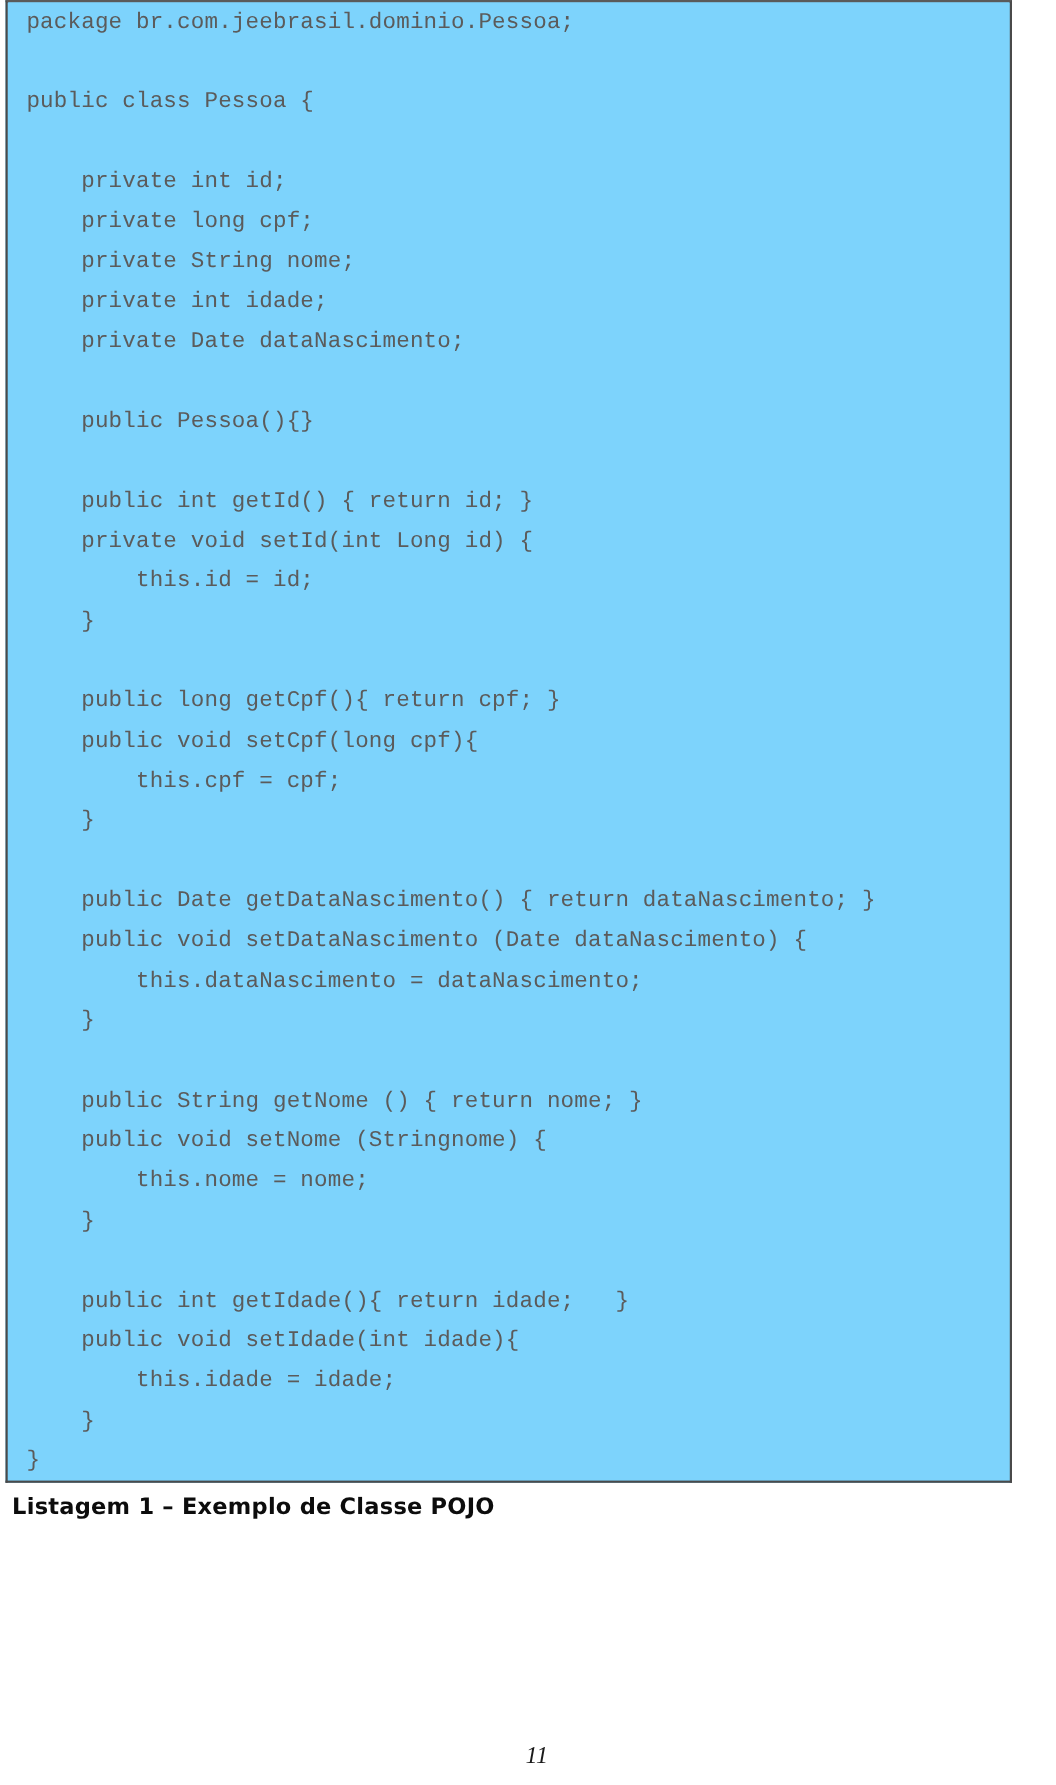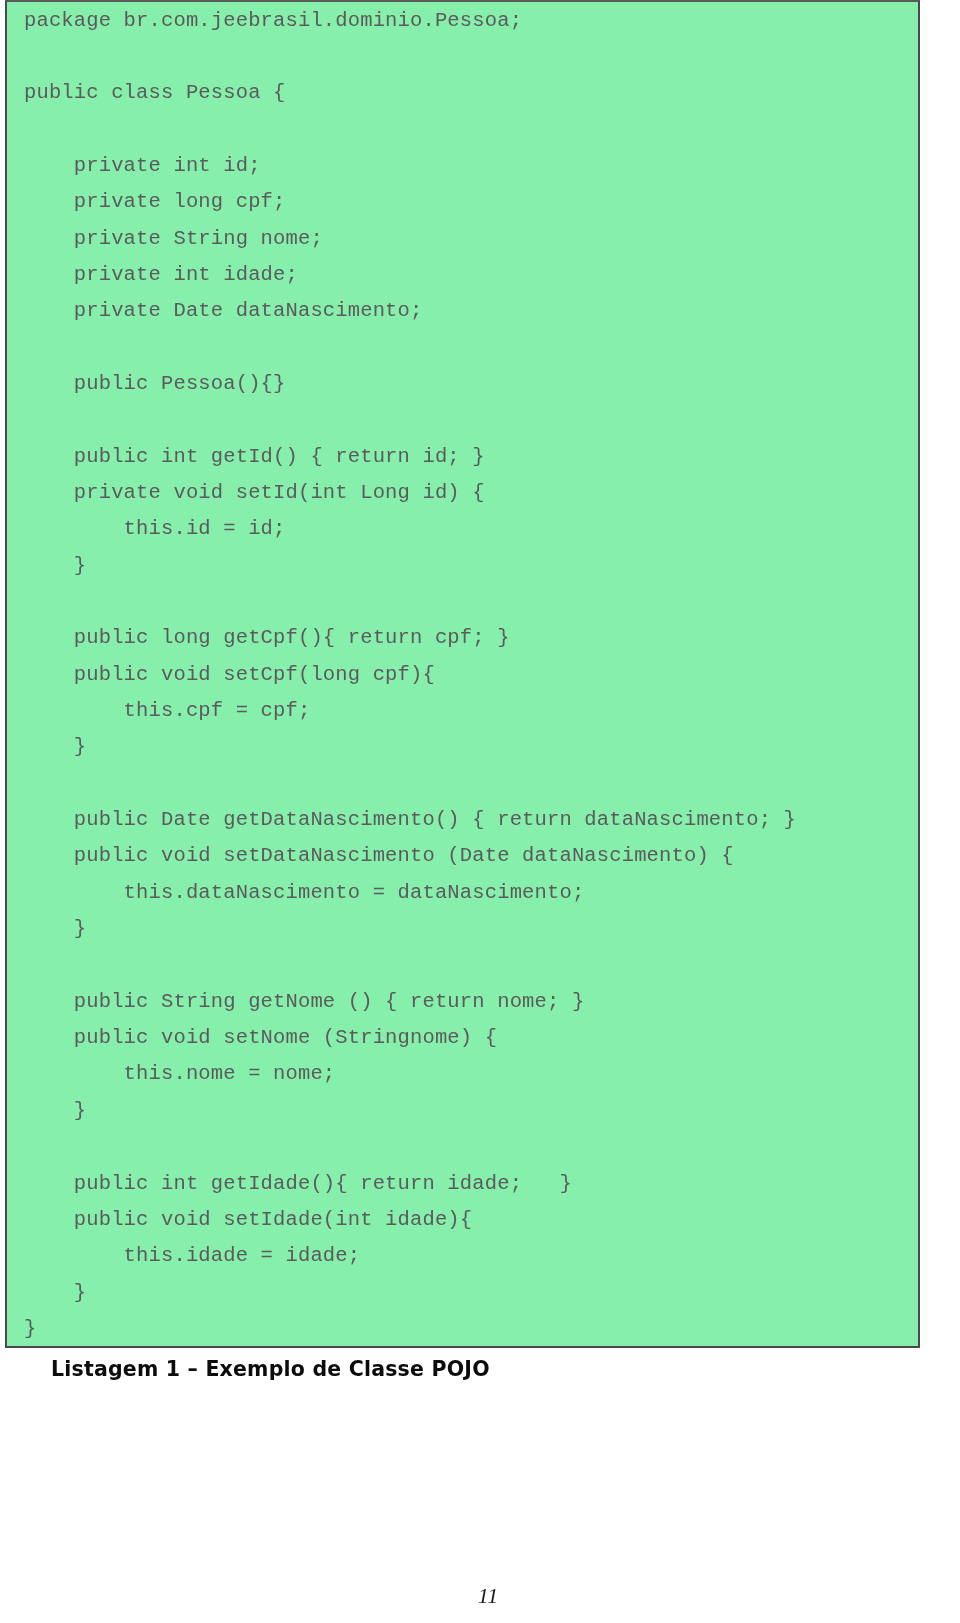--- a/index.html
+++ b/index.html
@@ -18,21 +18,21 @@
   
   #code-box {
     position: absolute;
     left: 5px;
     top: 0px;
     width: 915px;
     height: 1348px;
     border: 2px solid #4a4a4a;
     border-top: 2px solid #5a5a5a;
     box-sizing: border-box;
-    background: #86efac;
+    background: #7dd3fc;
     overflow: hidden;
   }
 
   #code-listing {
     position: absolute;
     left: 0;
     top: -20px;
     width: 100%;
     font-family: "Liberation Mono", "DejaVu Sans Mono", monospace;
     font-size: 20.5px;
@@ -53,21 +53,20 @@
   #caption {
     position: absolute;
     left: 11px;
     top: 1357px;
     font-family: "DejaVu Sans", "Liberation Sans", sans-serif;
     font-size: 20.5px;
     font-weight: bold;
     color: #0c0c0c;
     letter-spacing: 0.2px;
     white-space: pre;
-    margin-left: 40px;
   }
 
   
   #page-number {
     position: absolute;
     left: 0;
     top: 1583px;
     width: 960px;
     text-align: center;
     font-family: "Liberation Serif", "DejaVu Serif", serif;

